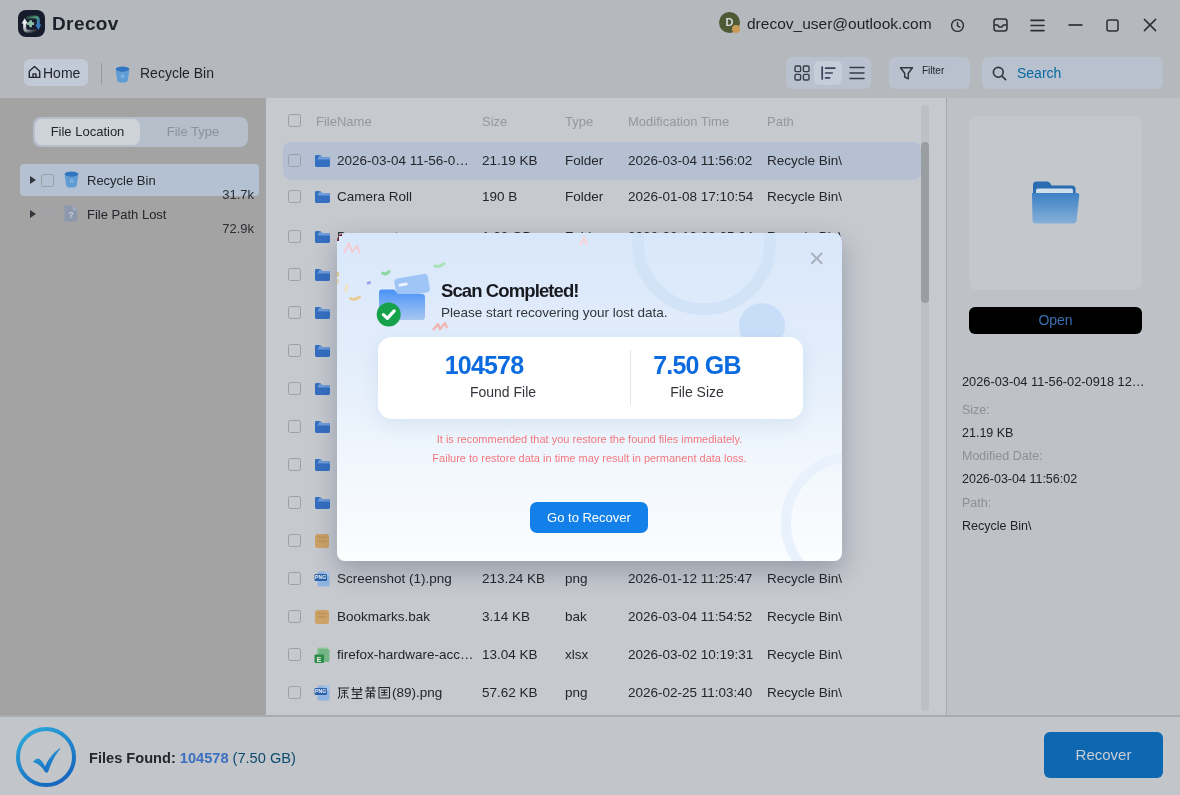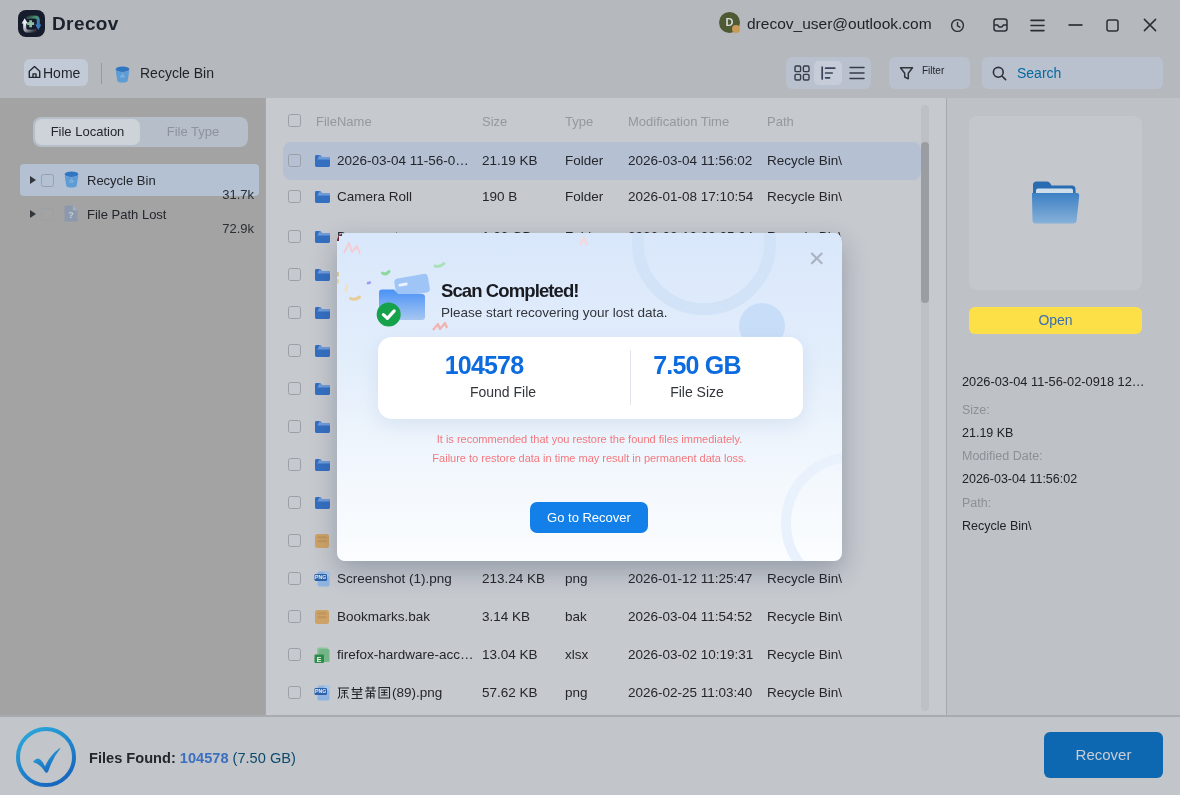--- a/index.html
+++ b/index.html
@@ -54,21 +54,21 @@
 .c-size { left:199px; }
 .c-type { left:282px; }
 .c-time { left:345px; }
 .c-path { left:484px; }
 #sbtrack { left:655px; top:7px; width:8px; height:606px; border-radius:4px; background:#bdc0c4; }
 #sbthumb { left:655px; top:44px; width:8px; height:161px; border-radius:4px; background:#9a9da2; }
 
 
 #rightpanel { left:947px; top:98px; width:233px; height:617px; background:#bec1c6; }
 #prevcard { left:22px; top:18px; width:173px; height:174px; border-radius:8px; background:#c4c7cc; }
-#openbtn { left:22px; top:209px; width:173px; height:27px; border-radius:6px; background:#fde047; text-align:center; line-height:27px; font-size:14px; color:#3a6fb5; }
+#openbtn { left:22px; top:209px; width:173px; height:27px; border-radius:6px; background:#000000; text-align:center; line-height:27px; font-size:14px; color:#3a6fb5; }
 #fname { left:15px; top:276px; width:186px; font-size:12.8px; color:#202329; white-space:nowrap; overflow:hidden; text-overflow:ellipsis; }
 .flabel { left:15px; font-size:12.5px; color:#8b9097; }
 .fvalue { left:15px; font-size:12.5px; color:#202329; }
 
 
 #bottombar { left:0; top:715px; width:1180px; height:80px; background:#c2c5c9; border-top:2px solid #a8abaf; }
 #ffound { left:89px; top:33px; font-size:14.6px; color:#24272c; font-weight:bold; }
 #recoverbtn { left:1044px; top:15px; width:119px; height:46px; border-radius:6px; background:#0d68b1; text-align:center; line-height:46px; font-size:15px; color:#c9ced6; }
 
 

